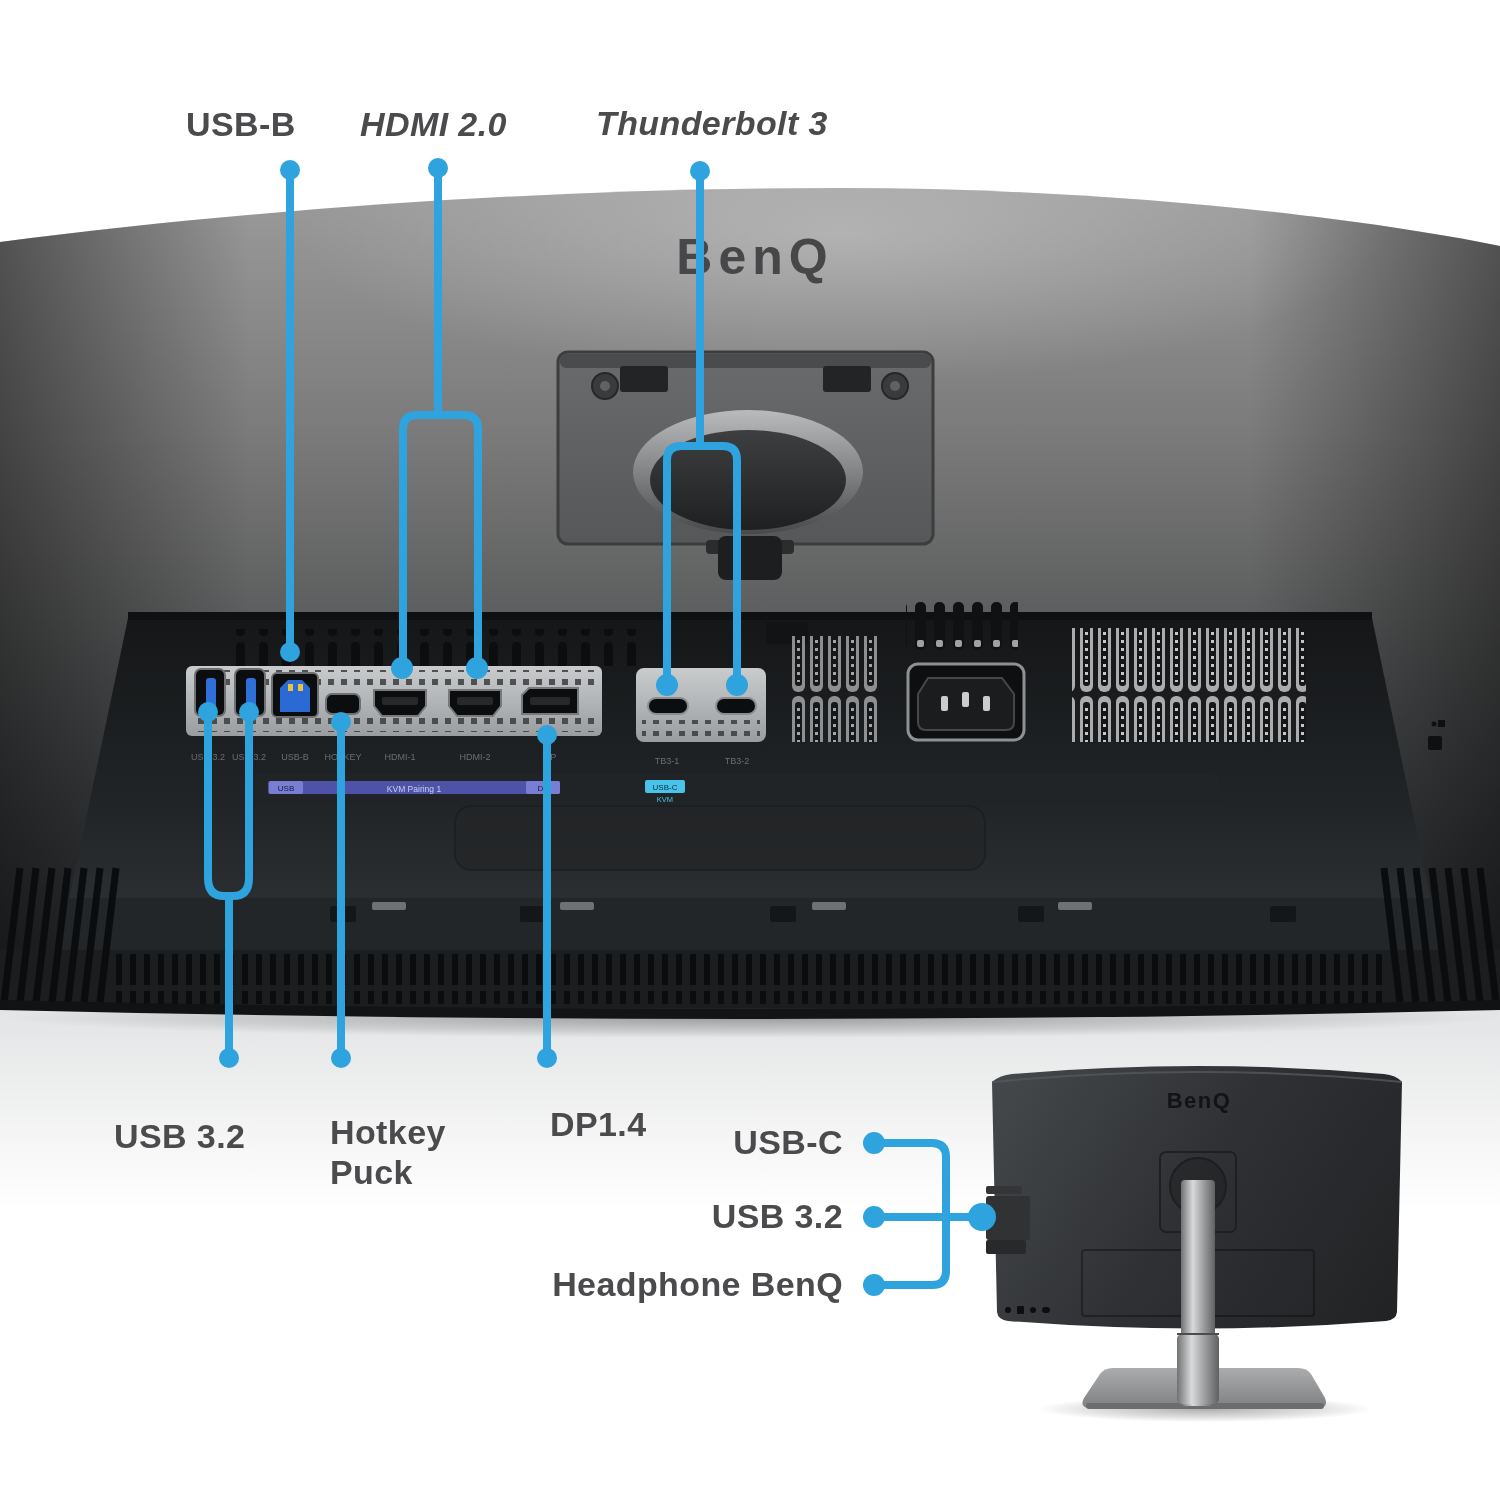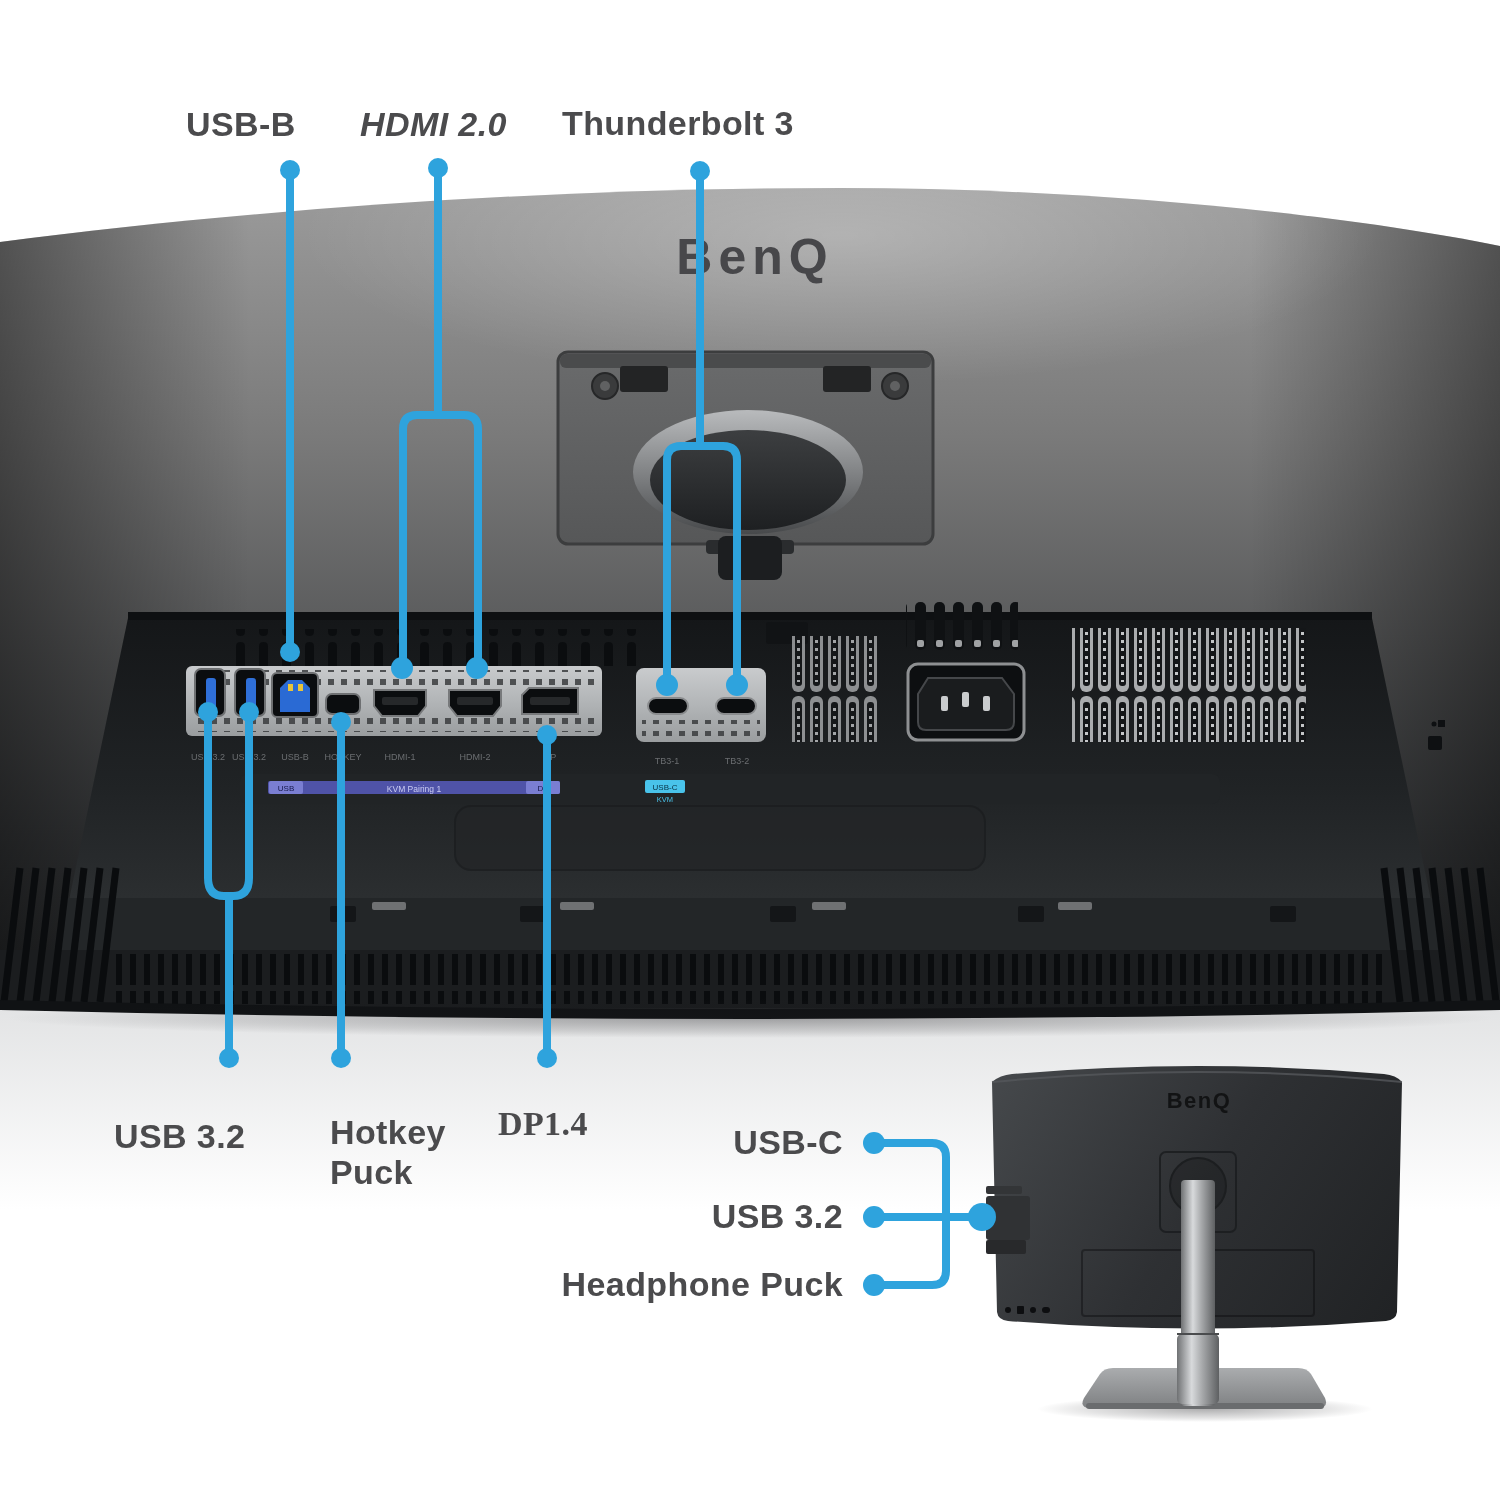--- a/index.html
+++ b/index.html
@@ -329,26 +329,26 @@
         <circle cx="547" cy="1058" r="10"></circle>
     <circle cx="874" cy="1143" r="11"></circle>
         <circle cx="874" cy="1217" r="11"></circle>
         <circle cx="874" cy="1285" r="11"></circle>
     <circle cx="982" cy="1217" r="14"></circle>
   </g>
 </svg>
 
 <div class="label" style="left:186px;top:104px;">USB-B</div>
 <div class="label" style="left:360px;top:104px;font-style:italic;">HDMI 2.0</div>
-<div class="label" style="left:562px;top:103px;">Thunderbolt 3</div>
+<div class="label" style="left:596px;top:103px;font-style:italic;">Thunderbolt 3</div>
 
 <div class="label" style="left:114px;top:1116px;">USB 3.2</div>
 <div class="label" style="left:330px;top:1112px;">
   <div>Hotkey</div>
   <div style="">Puck</div>
 </div>
-<div class="label" style="left:498px;top:1104px;font-family:Liberation Serif, serif;">DP1.4</div>
+<div class="label" style="left:550px;top:1104px;">DP1.4</div>
 
 <div class="label r" style="left:640px;top:1122px;width:203px;">USB-C</div>
 <div class="label r" style="left:640px;top:1196px;width:203px;">USB 3.2</div>
-<div class="label r" style="left:500px;top:1264px;width:343px;">Headphone Puck</div>
+<div class="label r" style="left:500px;top:1264px;width:343px;">Headphone BenQ</div>
 
 </div>
 
 </body></html>

